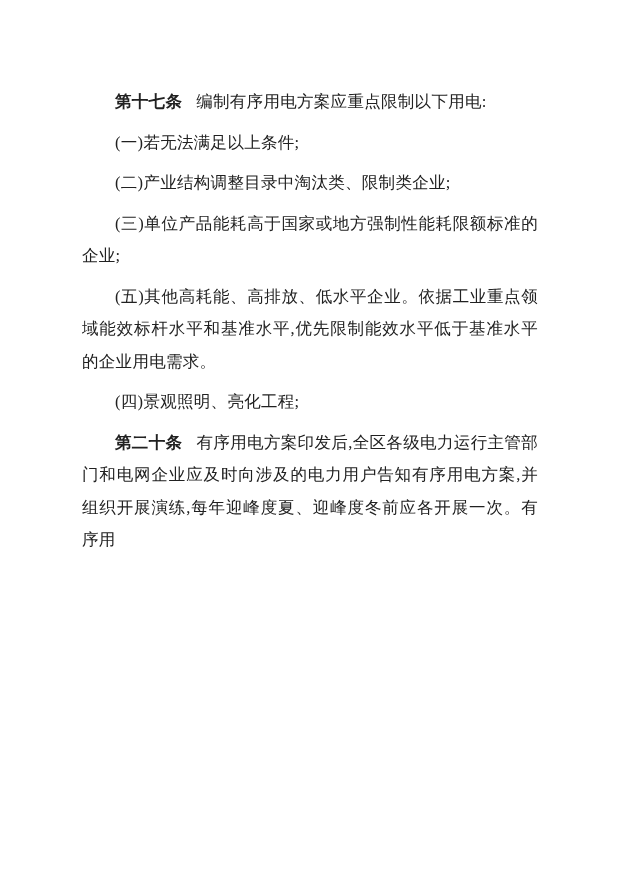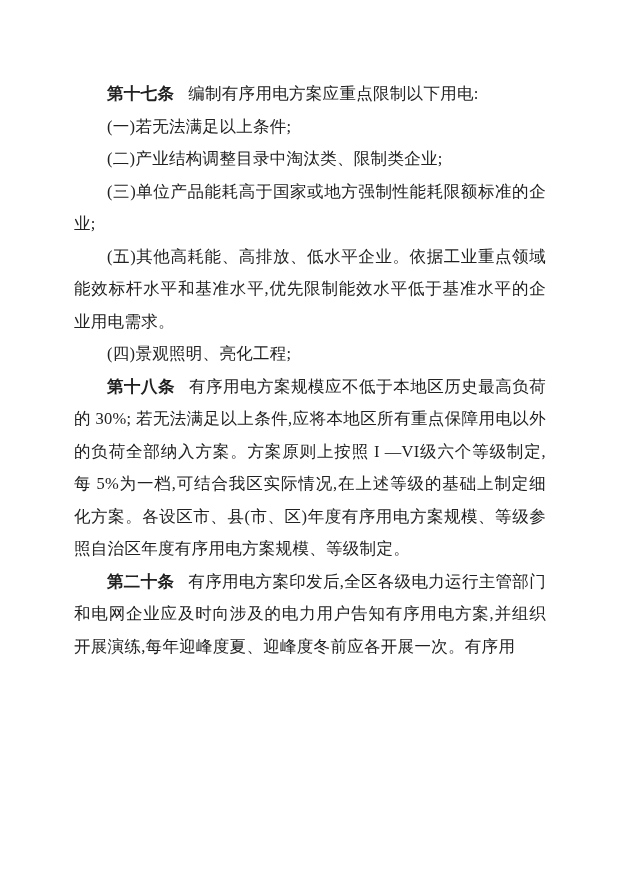--- a/index.html
+++ b/index.html
@@ -16,21 +16,21 @@
     font-family: "Liberation Serif", "DejaVu Serif", serif;
     color: #212121;
   }
   .content {
     position: absolute;
     left: 74px;
     top: 78px;
     width: 472px;
   }
   .para {
-    margin: 0;
+    margin: 8px;
     padding: 0;
     font-size: 16.5px;
     line-height: 32.5px;
     letter-spacing: 0.3px;
     text-align: justify;
     text-justify: inter-ideograph;
     text-indent: 2em;
     word-break: break-all;
   }
   .art-heading {
@@ -49,19 +49,18 @@
     <p class="para"><span>(一)若无法满足以上条件;</span></p>
 
     <p class="para"><span>(二)产业结构调整目录中淘汰类、限制类企业;</span></p>
 
     <p class="para"><span>(三)单位产品能耗高于国家或地方强制性能耗限额标准的企业;</span></p>
 
     <p class="para"><span>(五)其他高耗能、高排放、低水平企业。依据工业重点领域能效标杆水平和基准水平,优先限制能效水平低于基准水平的企业用电需求。</span></p>
 
     <p class="para"><span>(四)景观照明、亮化工程;</span></p>
 
-    <p class="para"><span class="art-heading">第十八条</span><span>有序用电方案规模应不低于本地区历史最高负荷的 30%; 若无法满足以上条件,应将本地区所有重点保障用电以外的负荷全部纳入方案。方案原则上按照 I —VI级六个等级制定,每 5%为一档,可结合我区实际情况,在上述等级的基础上制定细化方案。各设区市、县(市、区)年度有序用电方案规模、等级参照自治区年度有序用电方案规模、等级制定。</span></p>
 
 
     <p class="para"><span class="art-heading">第二十条</span><span>有序用电方案印发后,全区各级电力运行主管部门和电网企业应及时向涉及的电力用户告知有序用电方案,并组织开展演练,每年迎峰度夏、迎峰度冬前应各开展一次。有序用</span></p>
 
   </div>
 </div>
 
 </body></html>

